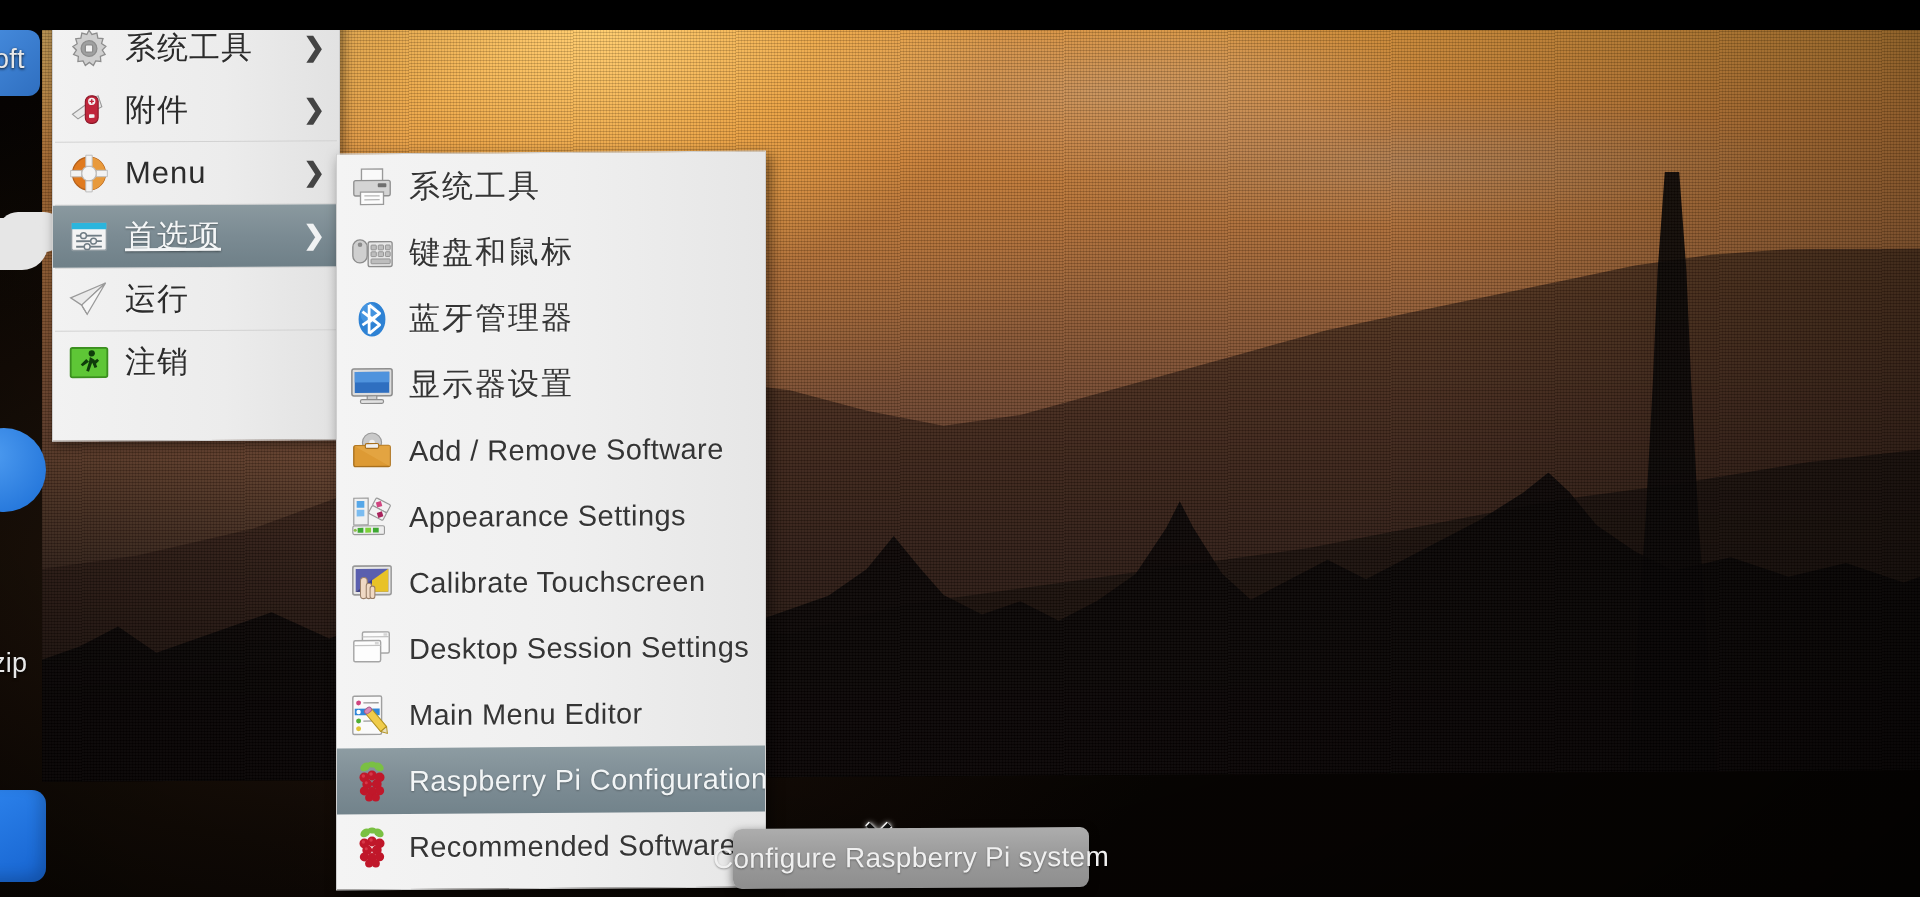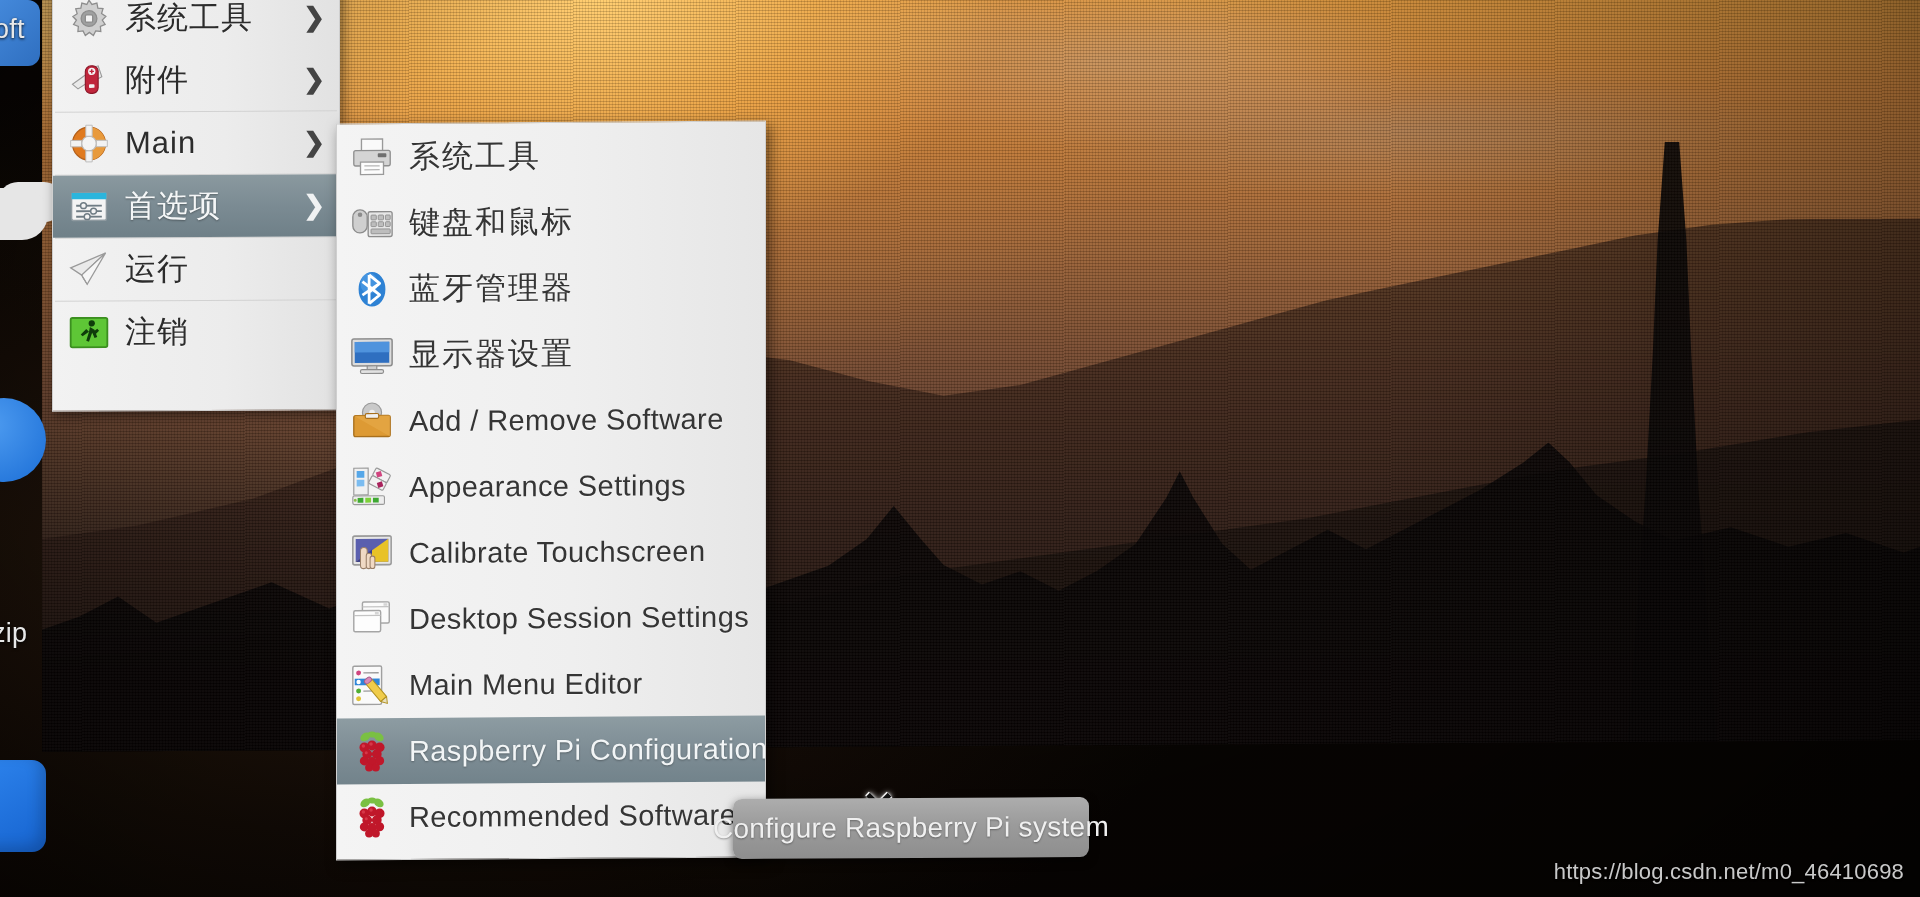--- a/index.html
+++ b/index.html
@@ -8,20 +8,21 @@
     font-family:"Liberation Sans", sans-serif;
     background:#000;
     position:relative;
   }
 
   
   #photo {
     position:absolute; inset:0;
     background:#be185d;
     overflow:hidden;
+    margin-top:30px;
   }
 
   
   #desk {
     position:absolute; inset:0;
     background:
       radial-gradient(ellipse 900px 500px at 18% 62%, #2a1a0e 0%, #140c06 55%, #070402 100%),
       radial-gradient(ellipse 700px 400px at 80% 85%, #120a05 0%, #050302 70%),
       #060403;
   }
@@ -139,21 +140,21 @@
     background:linear-gradient(to bottom, #8a999f 0%, #7b8b93 50%, #6f8088 100%);
   }
   .mrow .ico {
     width:44px; height:44px; flex:0 0 44px;
     position:relative; margin-right:14px;
   }
   .mrow .lbl {
     font-size:31px; color:#2c2c2c; letter-spacing:1px;
     text-shadow:0 1px 0 rgba(255,255,255,0.5);
   }
-  .mrow.sel .lbl { color:#f4f6f7; text-shadow:0 1px 2px rgba(0,0,0,0.35); }
+  .mrow.sel .lbl { color:#f4f6f7; text-shadow:0 1px 2px rgba(0,0,0,0.35);text-decoration:underline; }
   .mrow .arrow {
     position:absolute; right:14px; top:50%; transform:translateY(-50%);
     font-size:26px; color:#444; font-weight:bold;
   }
   .mrow.sel .arrow { color:#f0f2f3; }
   .msep { height:1px; background:#d2d2d2; margin:0 2px; }
 
   
   #sub-menu {
     position:absolute;
@@ -289,21 +290,21 @@
           <circle cx="24" cy="24" r="18" fill="#e07a1f"></circle>
           <circle cx="24" cy="24" r="18" fill="none" stroke="#b4601a" stroke-width="1.4"></circle>
           <path d="M24 6a18 18 0 0 1 0 36" fill="#e89a3c"></path>
           <circle cx="24" cy="24" r="8" fill="#f4f4f4" stroke="#b9b9b9" stroke-width="1.2"></circle>
           <rect x="20.5" y="4" width="7" height="12" fill="#f2f2f2" stroke="#b9b9b9" stroke-width="1"></rect>
           <rect x="20.5" y="32" width="7" height="12" fill="#f2f2f2" stroke="#b9b9b9" stroke-width="1"></rect>
           <rect x="4" y="20.5" width="12" height="7" fill="#f2f2f2" stroke="#b9b9b9" stroke-width="1"></rect>
           <rect x="32" y="20.5" width="12" height="7" fill="#f2f2f2" stroke="#b9b9b9" stroke-width="1"></rect>
         </svg>
       </span>
-      <span class="lbl">Main</span>
+      <span class="lbl">Menu</span>
       <span class="arrow">❯</span>
     </div>
 
     <div class="msep"></div>
 
     <div class="mrow sel">
       <span class="ico">
         <svg viewBox="0 0 48 48" width="44" height="44">
           <rect x="5" y="9" width="38" height="30" rx="2" fill="#f4f4f4" stroke="#8f9aa0" stroke-width="1.6"></rect>
           <rect x="5" y="9" width="38" height="7" fill="#2bb5dd"></rect>
@@ -557,15 +558,14 @@
       <span class="lbl">Recommended Software</span>
     </div>
   </div>
 
   <div id="cursor">✕</div>
 
   <div id="tooltip">
     <span>Configure Raspberry Pi system</span>
   </div>
 
-  <div id="watermark">https://blog.csdn.net/m0_46410698</div>
 
 </div>
 
 </body></html>

